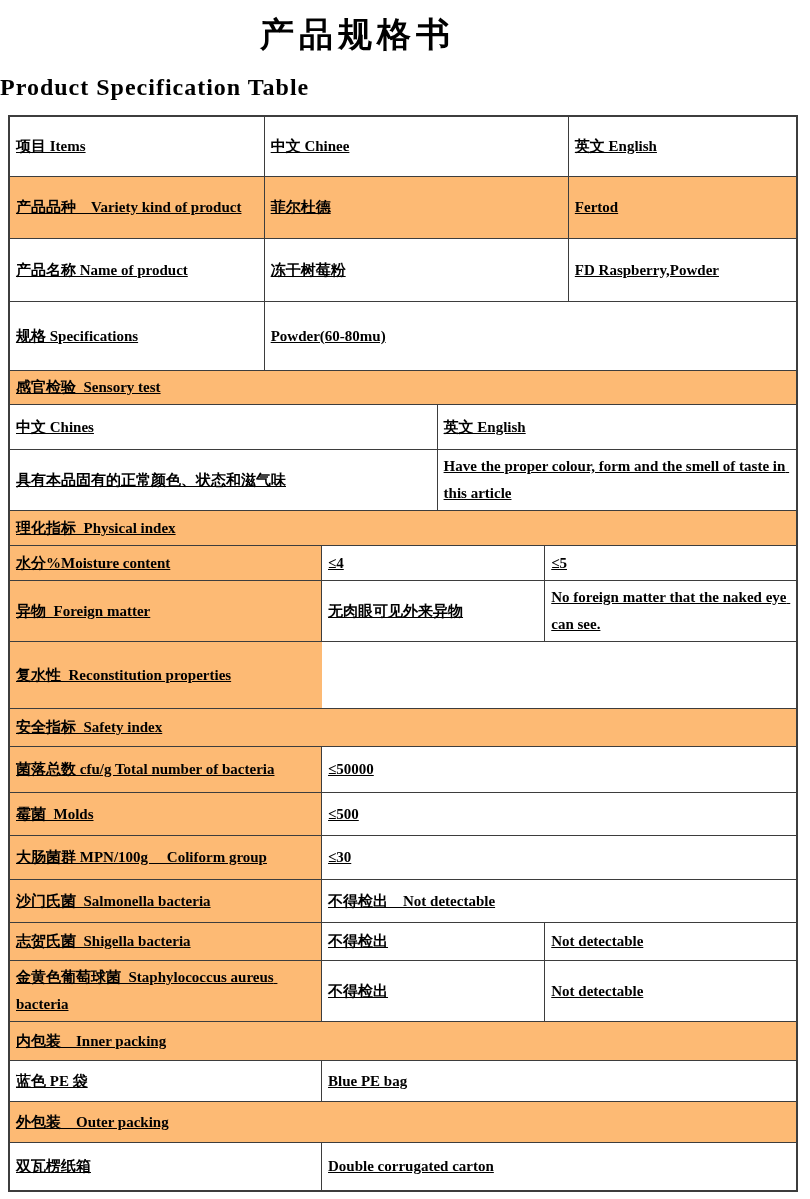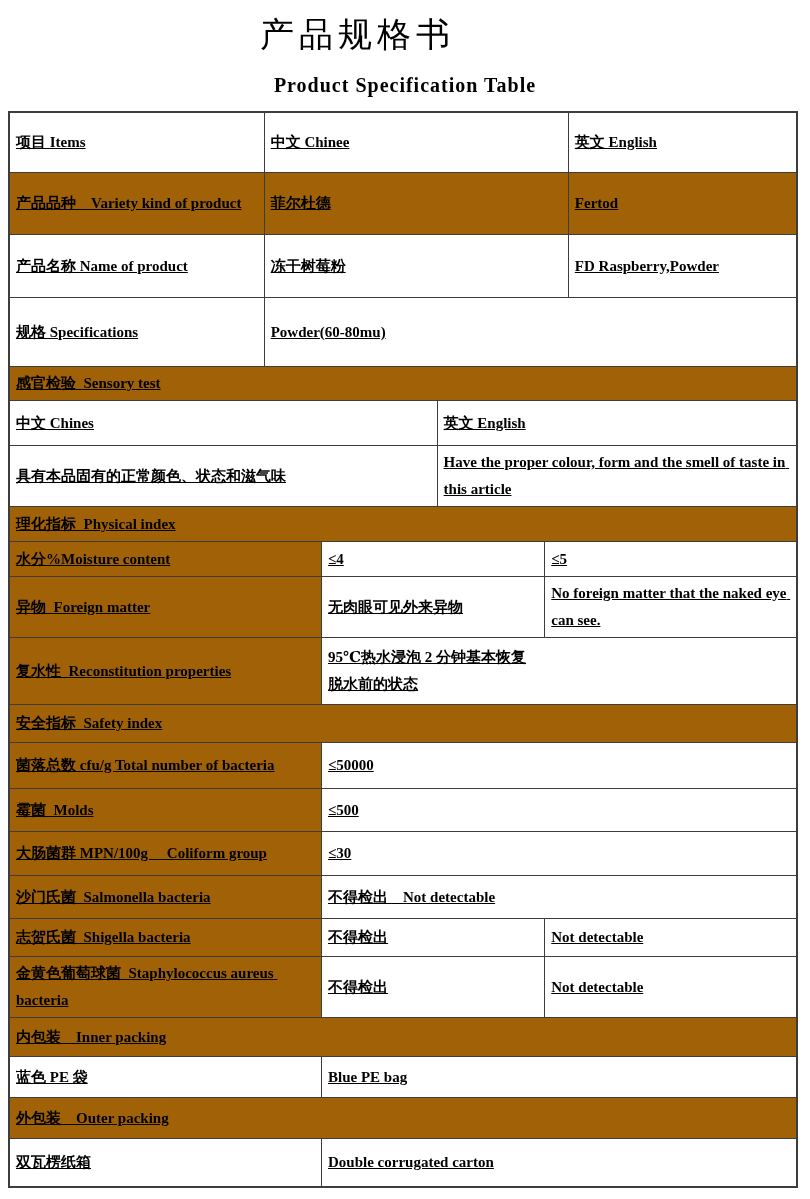--- a/index.html
+++ b/index.html
@@ -4,41 +4,41 @@
 <style>
   html,body{margin:0;padding:0;background:#ffffff;}
   body{
     width:810px;height:1199px;
     font-family:"Liberation Serif","DejaVu Serif",serif;
     font-weight:bold;color:#000;
     overflow:hidden;
   }
   .title-zh{
     font-family:"DejaVu Sans","Liberation Sans",sans-serif;
-    font-weight:normal;font-size:34px;letter-spacing:5px;
+    font-weight:bold;font-size:34px;letter-spacing:5px;
     text-align:center;margin-top:12px;padding-right:95px;
   }
   .title-en{
-    font-size:20px;text-align:center;margin-top:16px;letter-spacing:1px;
+    font-size:24px;margin-top:16px;letter-spacing:1px;
   }
   .spec-table{
     width:790px;margin:14px 0 0 8px;
     border:2px solid #3d3d3d;box-sizing:border-box;text-decoration:underline;
   }
   .row{display:flex;border-bottom:1px solid #3d3d3d;}
   .row:last-child{border-bottom:none;border-radius:12px;}
   .cell{
     display:flex;align-items:center;
     padding:3px 6px;box-sizing:border-box;
     border-right:1px solid #3d3d3d;
     font-size:15px;line-height:27px;
     white-space:pre-wrap;word-break:break-word;
   }
   .cell:last-child{border-right:none;}
-  .gray{background:#a16207;}
+  .gray{background:#fdba74;}
   
   .ca0{width:32.4%}.ca1{width:38.7%}.ca2{width:28.9%}
   .cb0{width:54.4%}.cb1{width:45.6%}
   .cc0{width:39.7%}.cc1{width:28.4%}.cc2{width:31.9%}
   .cd0{width:39.7%}.cd1{width:60.3%}
   .full{width:100%}
 </style>
 </head>
 <body>
 
@@ -95,21 +95,20 @@
   </div>
 
   <div class="row" style="min-height:56px">
     <div class="cell cc0 gray">异物  Foreign matter</div>
     <div class="cell cc1">无肉眼可见外来异物</div>
     <div class="cell cc2">No foreign matter that the naked eye can see.</div>
   </div>
 
   <div class="row" style="min-height:66px">
     <div class="cell cc0 gray">复水性  Reconstitution properties</div>
-    <div class="cell cc1">95℃热水浸泡 2 分钟基本恢复脱水前的状态</div>
   </div>
 
   <div class="row" style="min-height:37px">
     <div class="cell full gray">安全指标  Safety index</div>
   </div>
 
   <div class="row" style="min-height:45px">
     <div class="cell cd0 gray">菌落总数 cfu/g Total number of bacteria</div>
     <div class="cell cd1">≤50000</div>
   </div>

